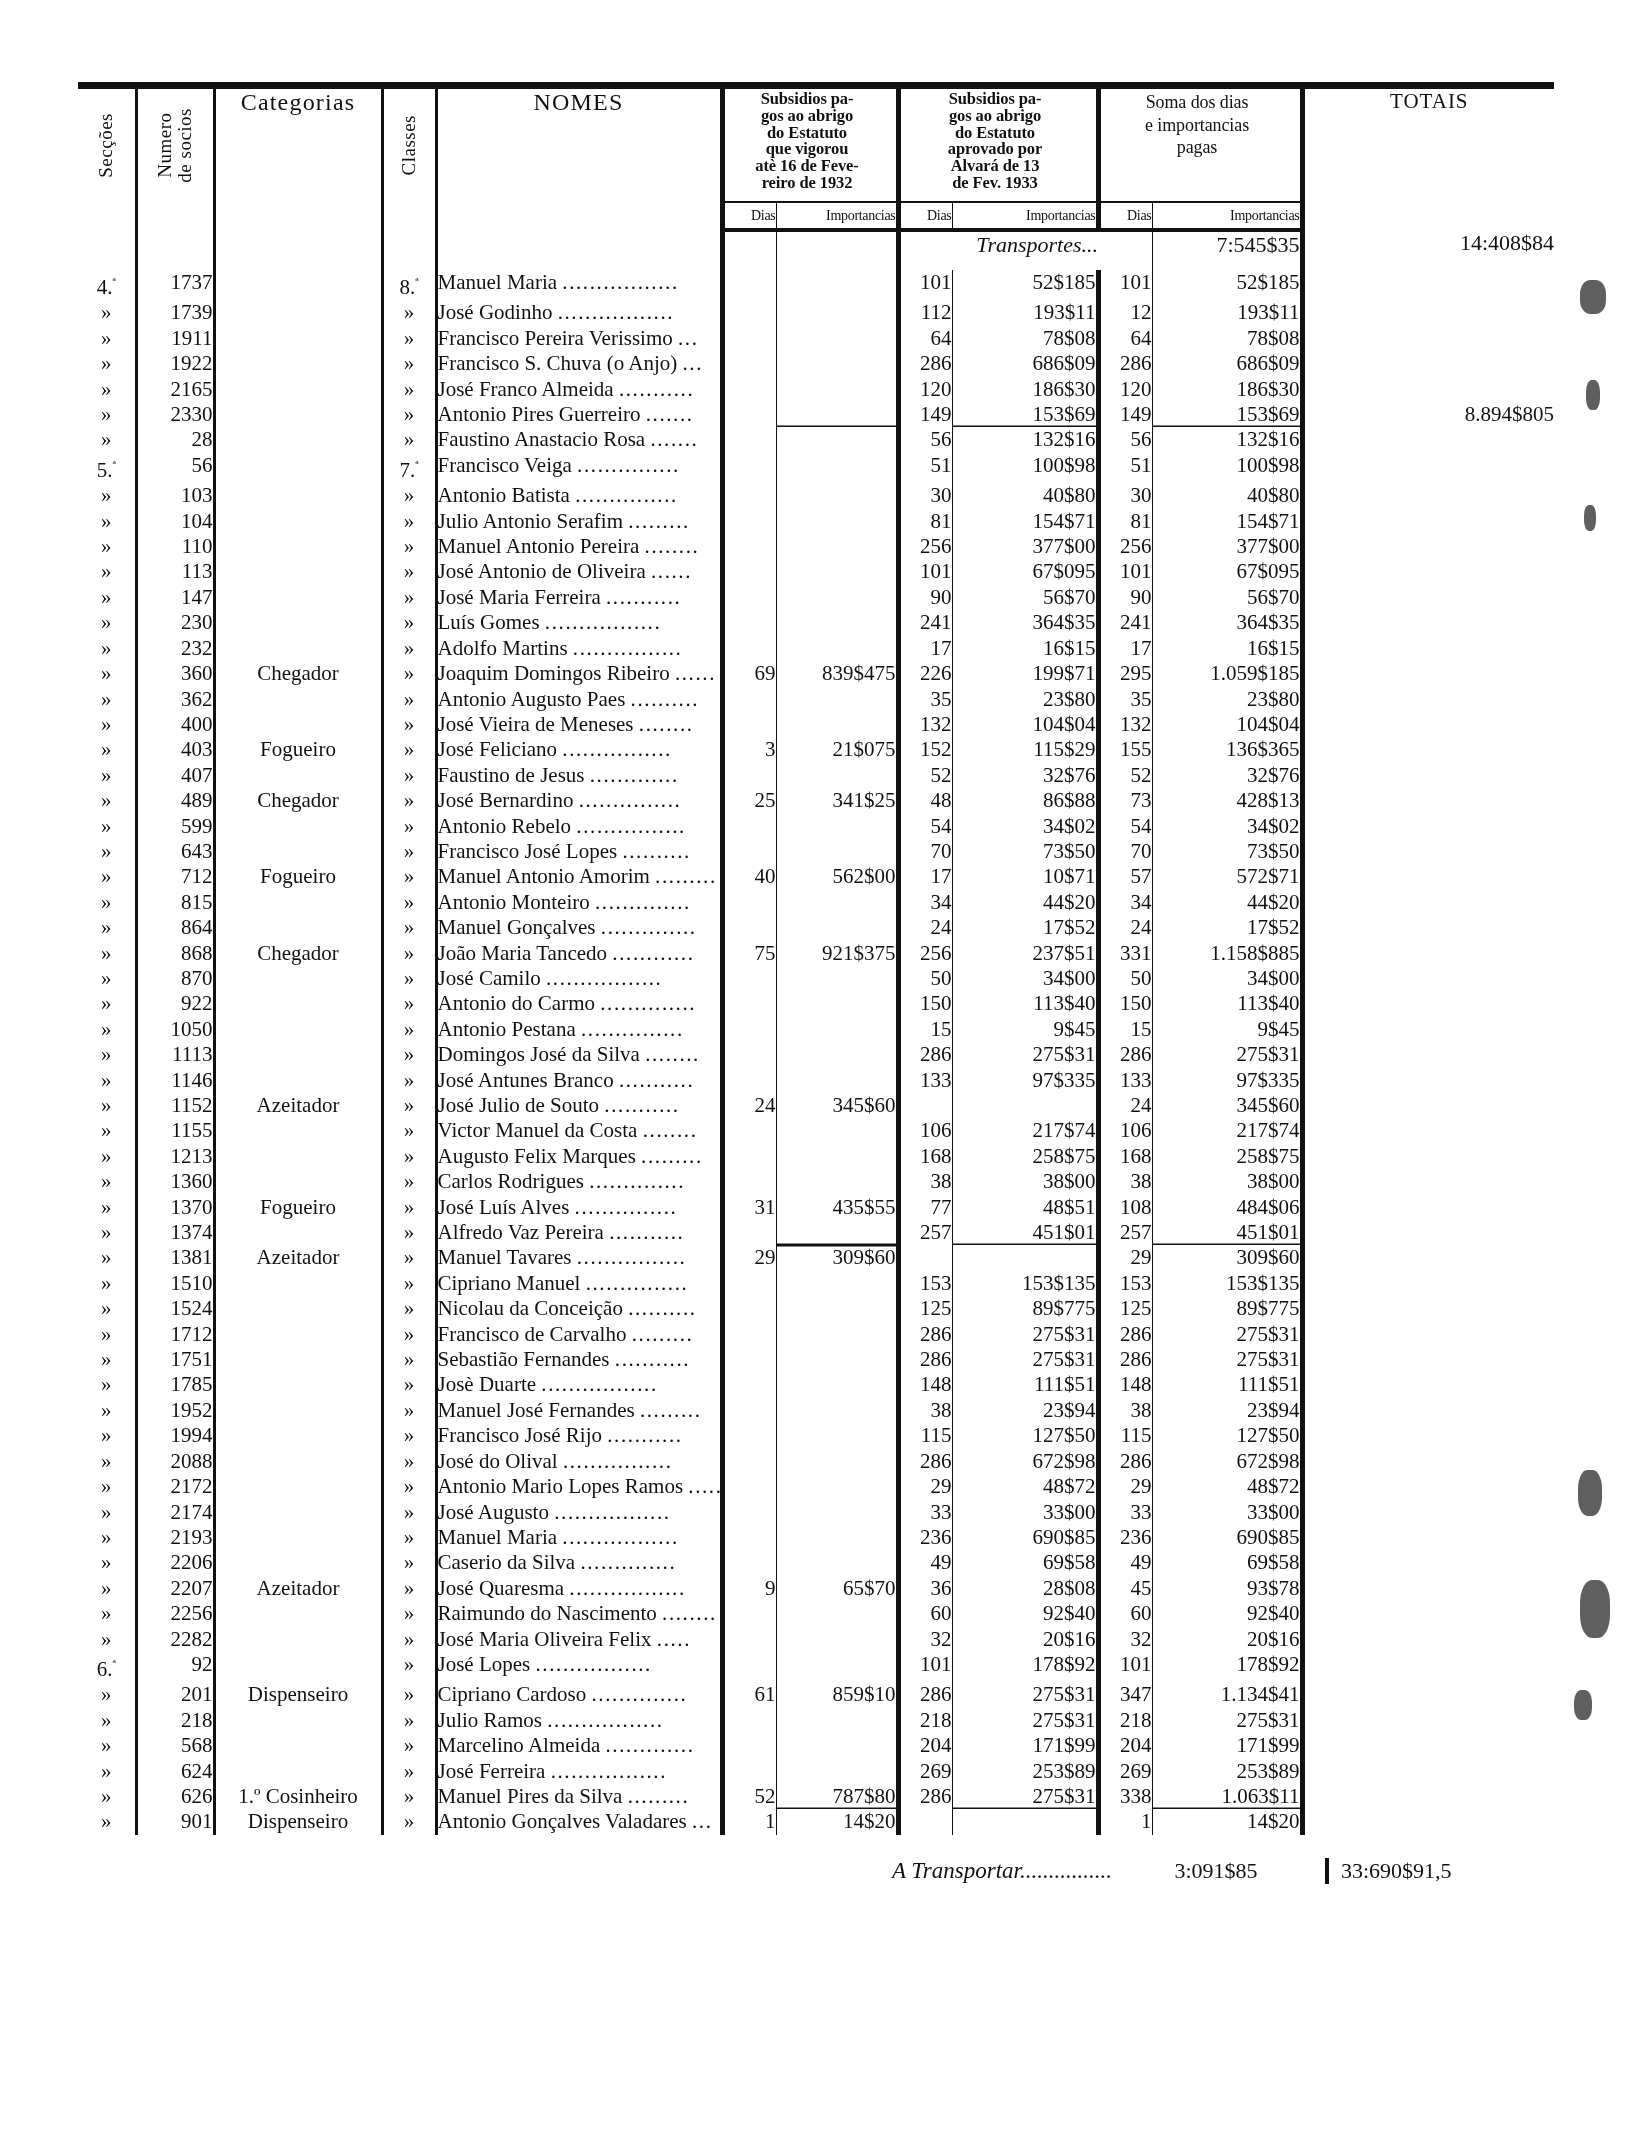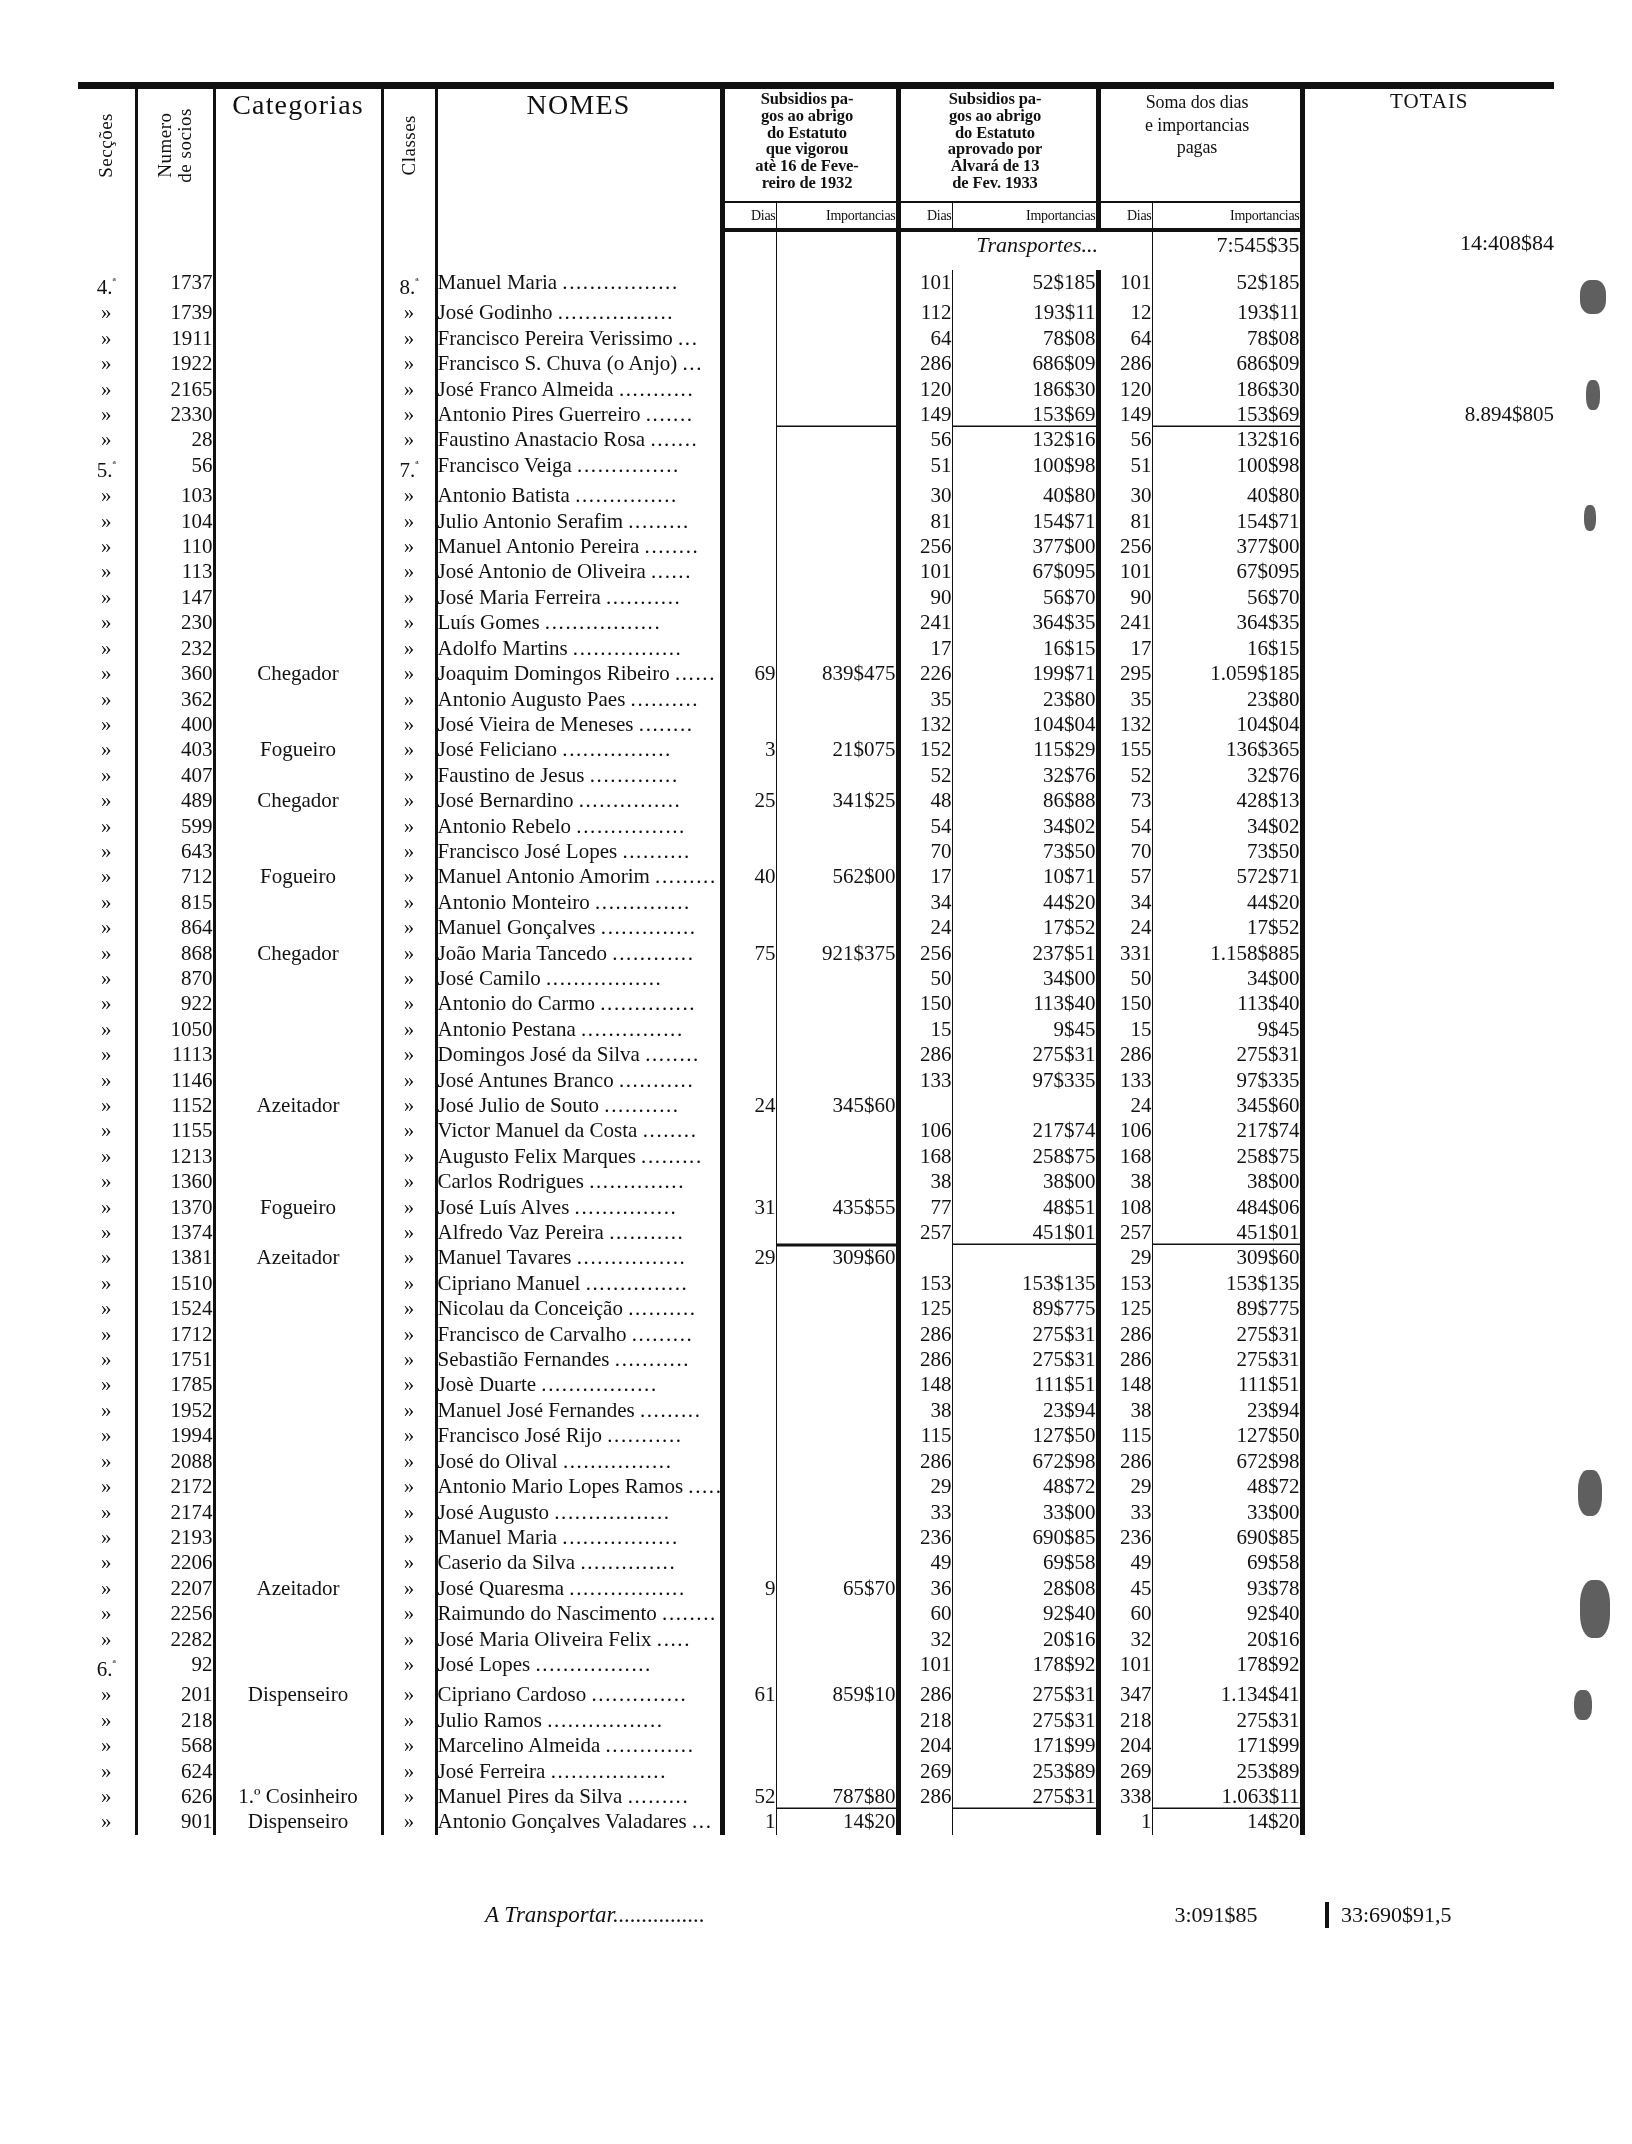--- a/index.html
+++ b/index.html
@@ -72,21 +72,21 @@
     font-weight: bold;
     padding: 2px 9px 0 3px;
     letter-spacing: -0.1px;
   }
   .hdr-stack.soma {
     font-weight: normal;
     font-size: 18px;
     line-height: 1.25;
   }
   .hdr-big {
-    font-size: 28px;
+    font-size: 24px;
     letter-spacing: 1.2px;
   }
   .hdr-totais {
     font-size: 21px;
     letter-spacing: 1px;
   }
   .subhdr {
     border-top: 2.5px solid #111;
     border-bottom: 4px solid #111;
     text-align: right;
@@ -144,25 +144,24 @@
   .footer {
     position: absolute;
     left: 78px;
     top: 1858px;
     width: 1476px;
     font-size: 22px;
   }
   .foot-line { display: flex; align-items: flex-end; }
   .foot-label {
     flex: 0 0 1034px;
-    text-align: center;
+    text-align: right;
     font-style: italic;
     font-size: 23px;
     padding-right: 14px;
-    margin-top: 44px;
   }
   .foot-soma {
     flex: 0 0 180px;
     text-align: center;
     padding-right: 19px;
     border-right: 4px solid #111;
   }
   .foot-tot {
     flex: 0 0 auto;
     padding-left: 12px;

